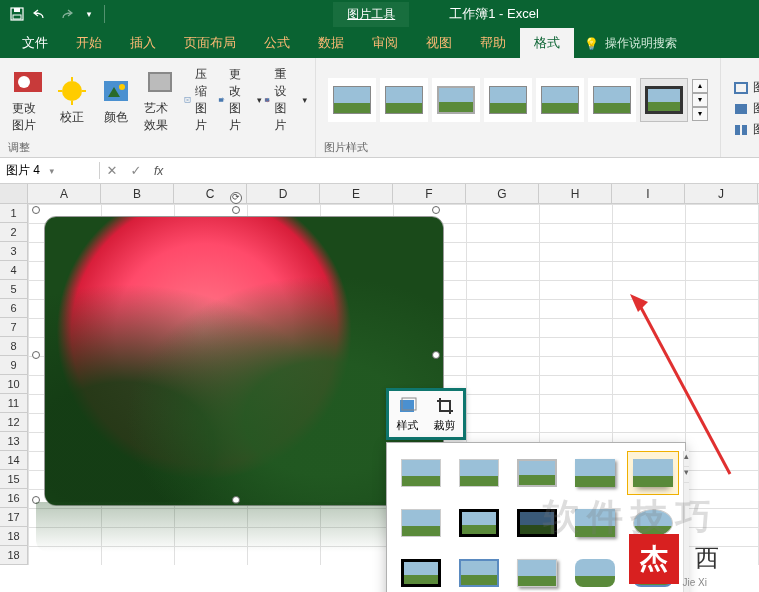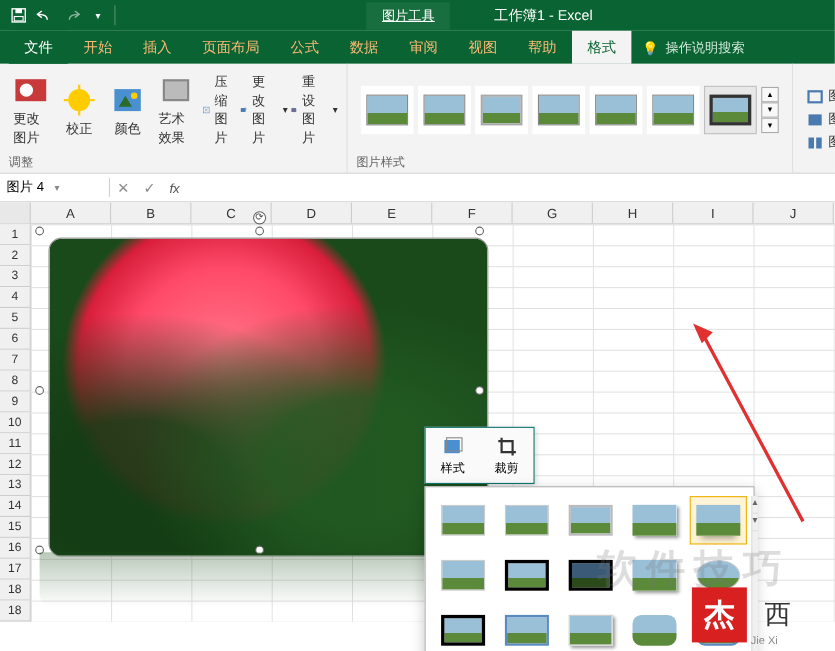--- a/index.html
+++ b/index.html
@@ -61,21 +61,21 @@
 
 
 .picture { position: absolute; left: 8px; top: 6px; width: 400px; height: 290px; border-radius: 12px; overflow: hidden; border: 1px solid #999; }
 .picture::before { content: ""; position: absolute; inset: 0; background: radial-gradient(circle at 40% 40%, #ff7a8a 0%, #ff4a6a 30%, #d81e3a 45%, transparent 50%), #1a4a1a; }
 .picture::after { content: ""; position: absolute; inset: 0; background: radial-gradient(ellipse at 70% 70%, rgba(34,90,34,0.9) 20%, transparent 50%), radial-gradient(ellipse at 20% 80%, rgba(20,60,20,0.9) 20%, transparent 50%); }
 .handle { position: absolute; width: 8px; height: 8px; background: #fff; border: 1px solid #666; border-radius: 50%; }
 .rot-handle { position: absolute; left: 50%; top: -18px; transform: translateX(-50%); width: 12px; height: 12px; background: #fff; border: 1px solid #666; border-radius: 50%; }
 .rot-handle::before { content: "⟳"; font-size: 9px; color: #444; position: absolute; left: 1px; top: -1px; }
 
 
-.mini-toolbar { position: absolute; left: 386px; top: 204px; width: 100px; height: 52px; background: #fafafa; border: 1px solid #0f766e; box-shadow: 0 2px 6px rgba(0,0,0,0.2); display: flex; }
+.mini-toolbar { position: absolute; left: 386px; top: 204px; width: 80px; height: 52px; background: #fafafa; border: 3px solid #0f766e; box-shadow: 0 2px 6px rgba(0,0,0,0.2); display: flex; }
 .mini-btn { flex: 1; display: flex; flex-direction: column; align-items: center; justify-content: center; font-size: 11px; cursor: pointer; gap: 2px; }
 .mini-btn .mi { width: 20px; height: 20px; }
 
 
 .style-panel { position: absolute; left: 386px; top: 258px; width: 300px; background: #fff; border: 1px solid #b0b0b0; box-shadow: 0 4px 12px rgba(0,0,0,0.25); padding: 8px; display: flex; gap: 4px; }
 .style-grid { display: grid; grid-template-columns: repeat(5, 52px); gap: 6px; }
 .style-item { width: 52px; height: 44px; display: flex; align-items: center; justify-content: center; border: 1px solid transparent; cursor: pointer; }
 .style-item.hover { border: 1px solid #f0b000; background: #fff4d6; }
 .sthumb { width: 40px; height: 28px; background: linear-gradient(180deg, #9ac0d8 60%, #5a8a3a 60%); }
 .sthumb.b1 { border: 1px solid #ccc; }

